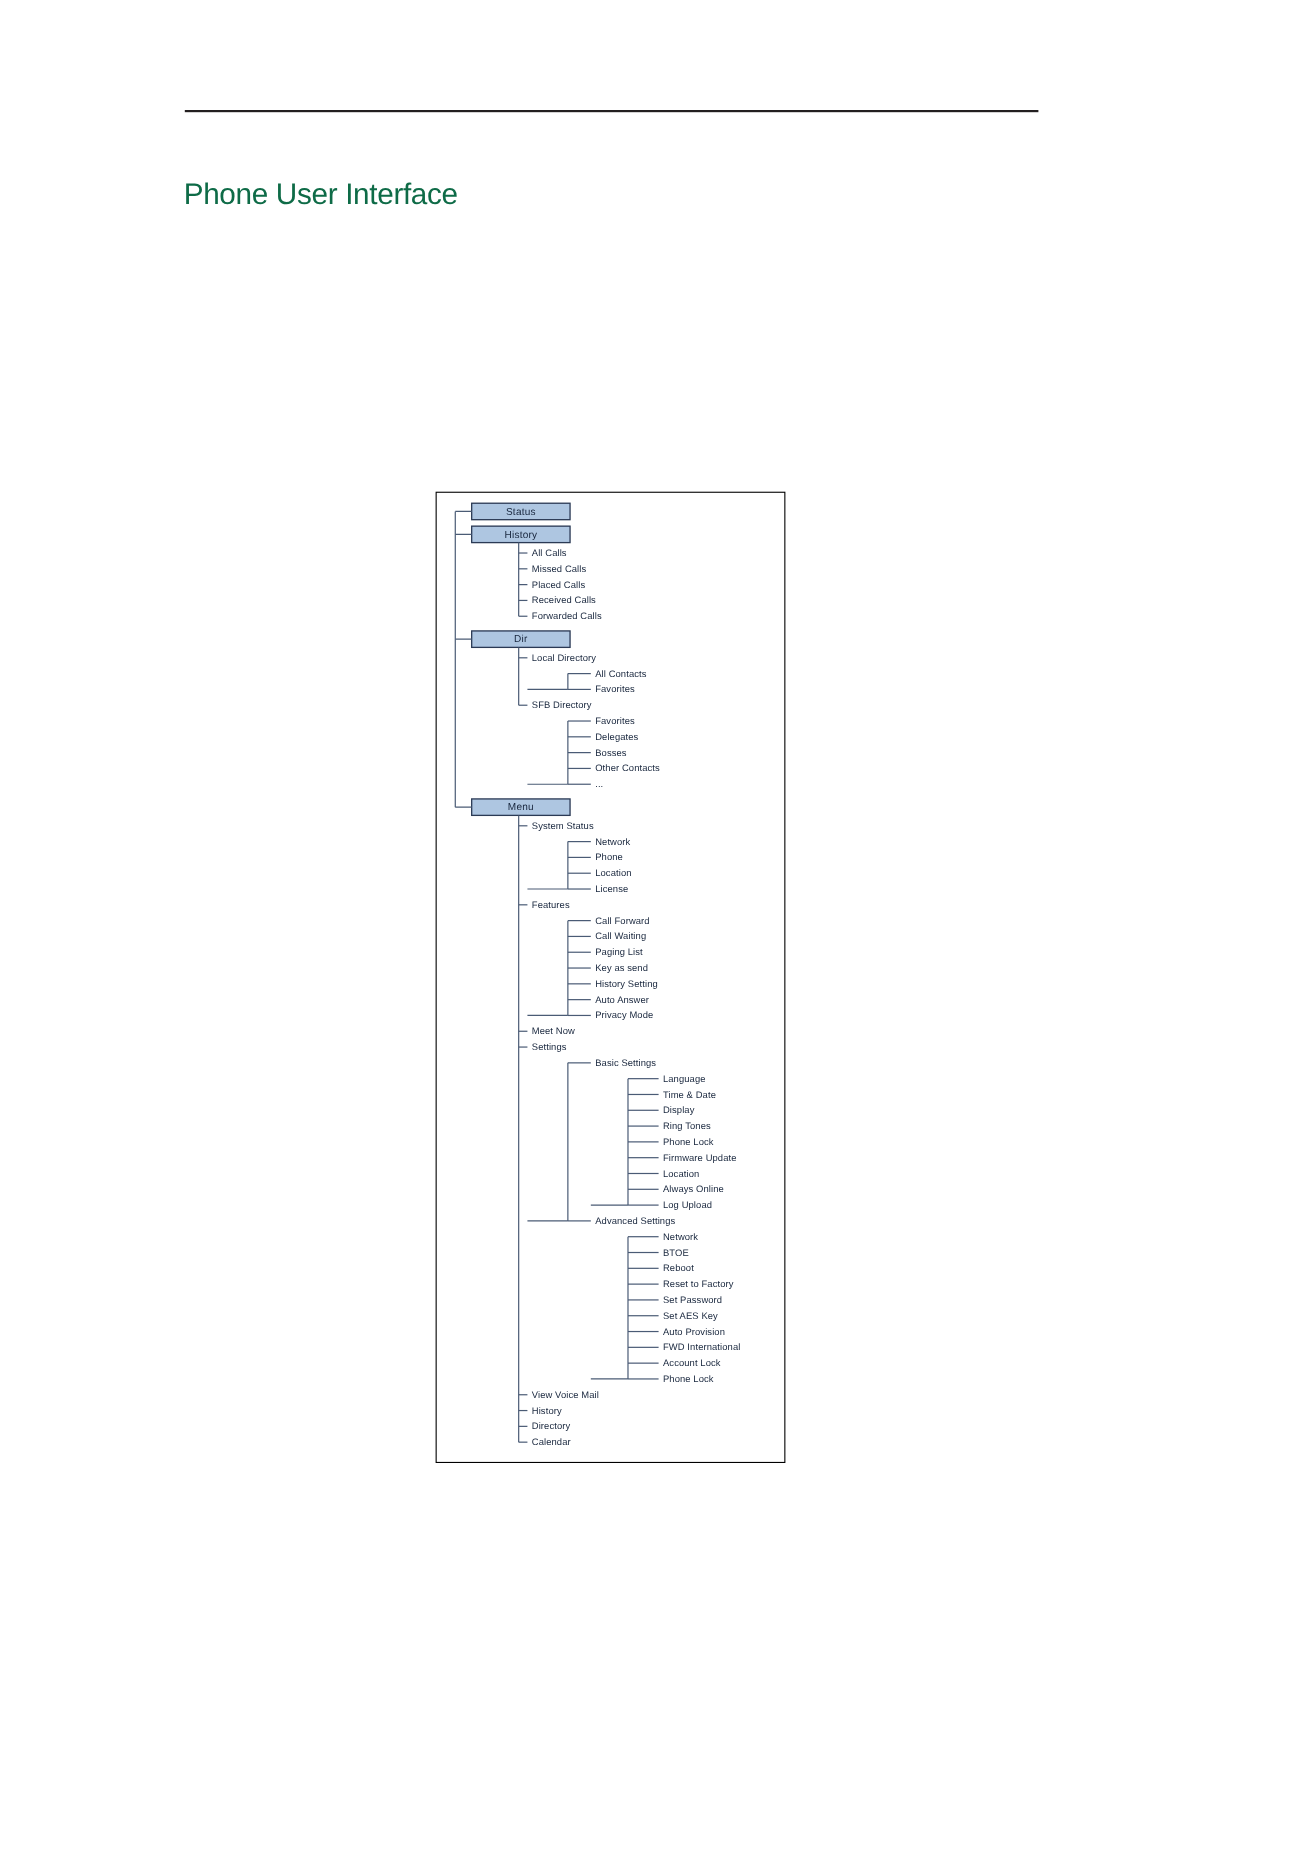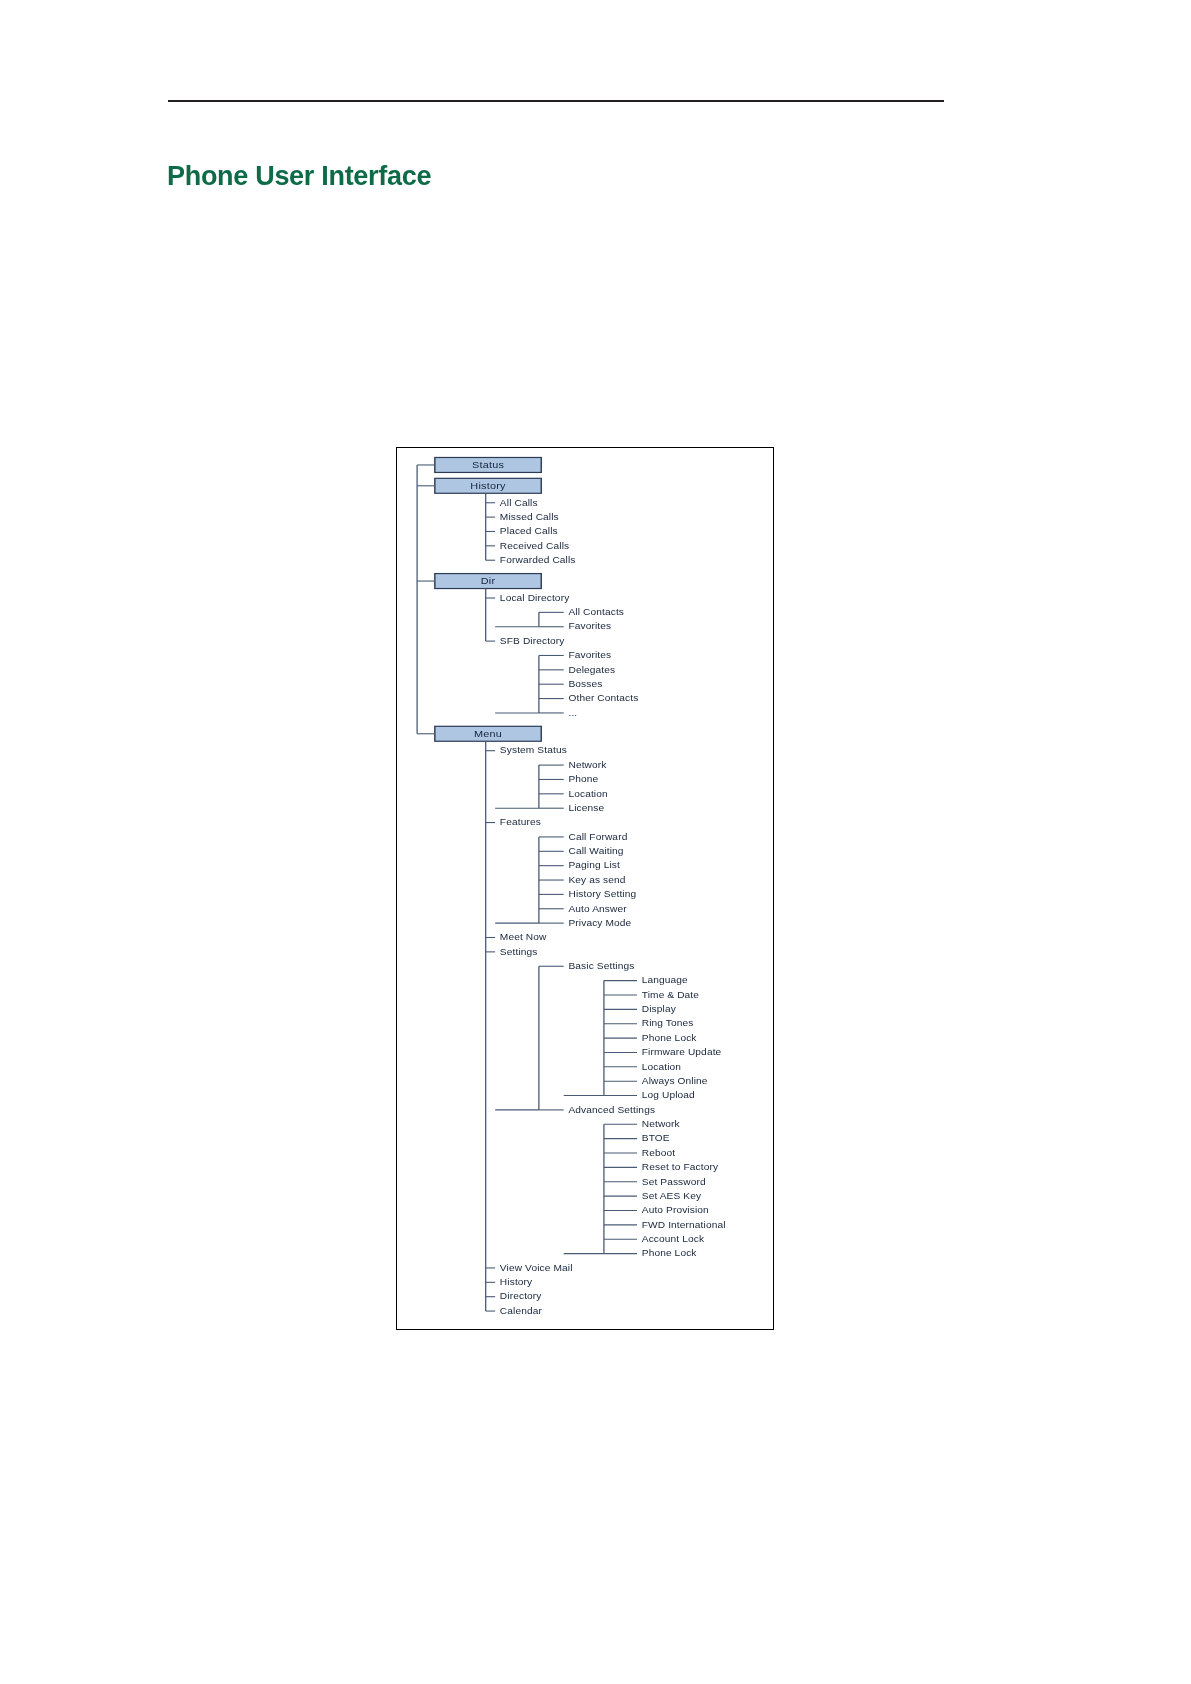--- a/index.html
+++ b/index.html
@@ -30,33 +30,33 @@
     width: 776px;
     height: 0;
     border-top: 2px solid #231f20;
   }
 
   #page-title {
     position: absolute;
     left: 167px;
     top: 143px;
     font-size: 27px;
-    font-weight: bold;
+    font-weight: normal;
     letter-spacing: -0.3px;
     color: #0e6b47;
     font-family: "Liberation Sans", sans-serif;
     white-space: nowrap;
   }
 
   
   #diagram-frame {
     position: absolute;
     left: 396px;
     top: 447px;
-    width: 378px;
+    width: 318px;
     height: 883px;
     border: 1.5px solid #000000;
     background: #ffffff;
     box-sizing: border-box;
     overflow: hidden;
   }
 
   #diagram-svg {
     position: absolute;
     left: 0;

